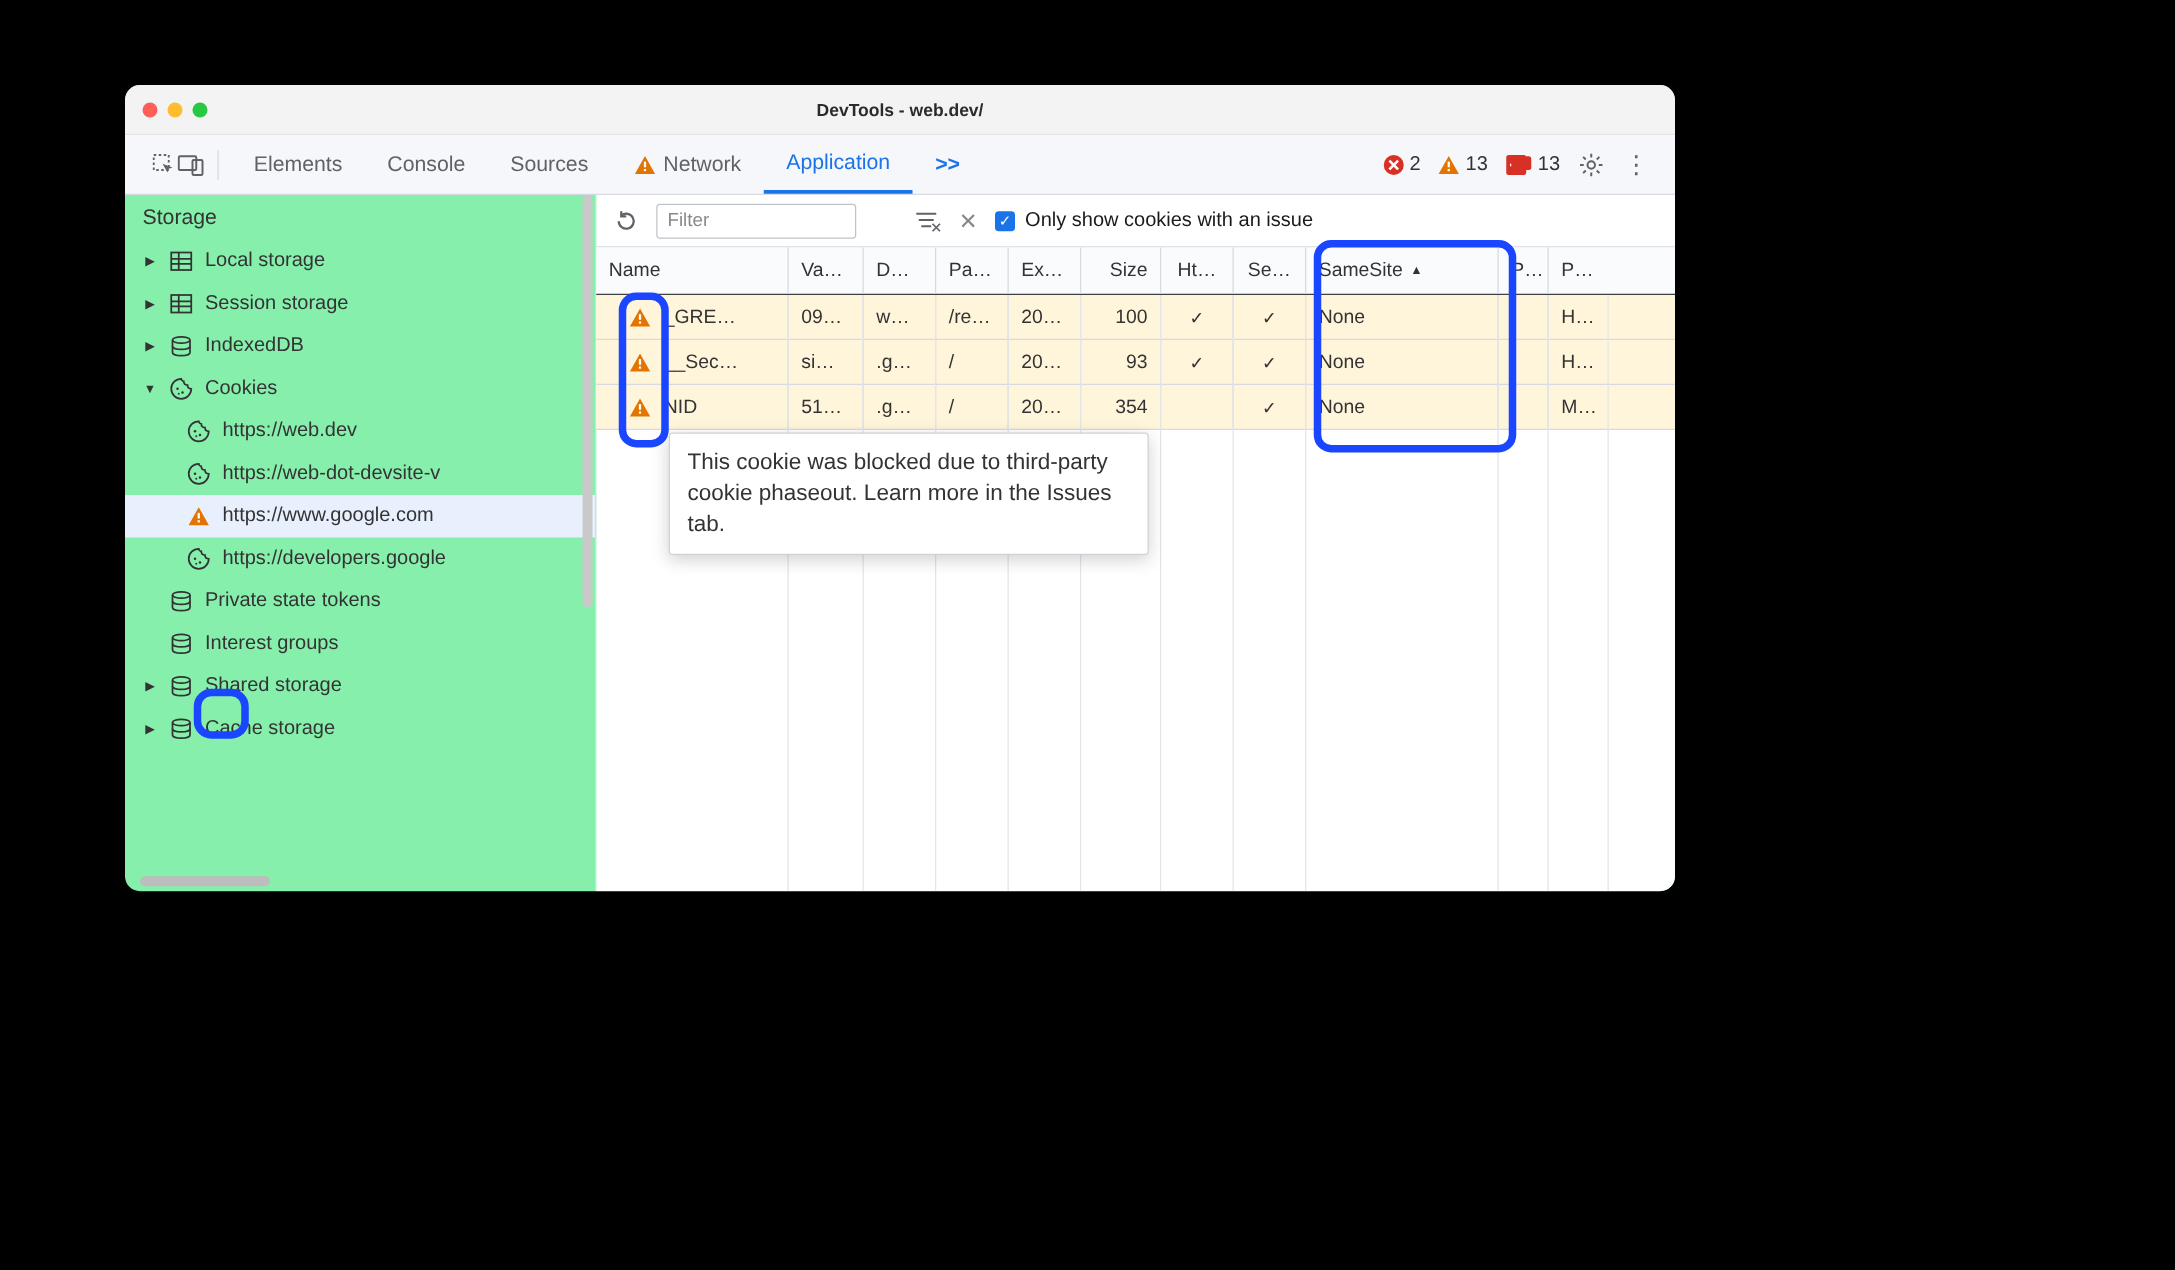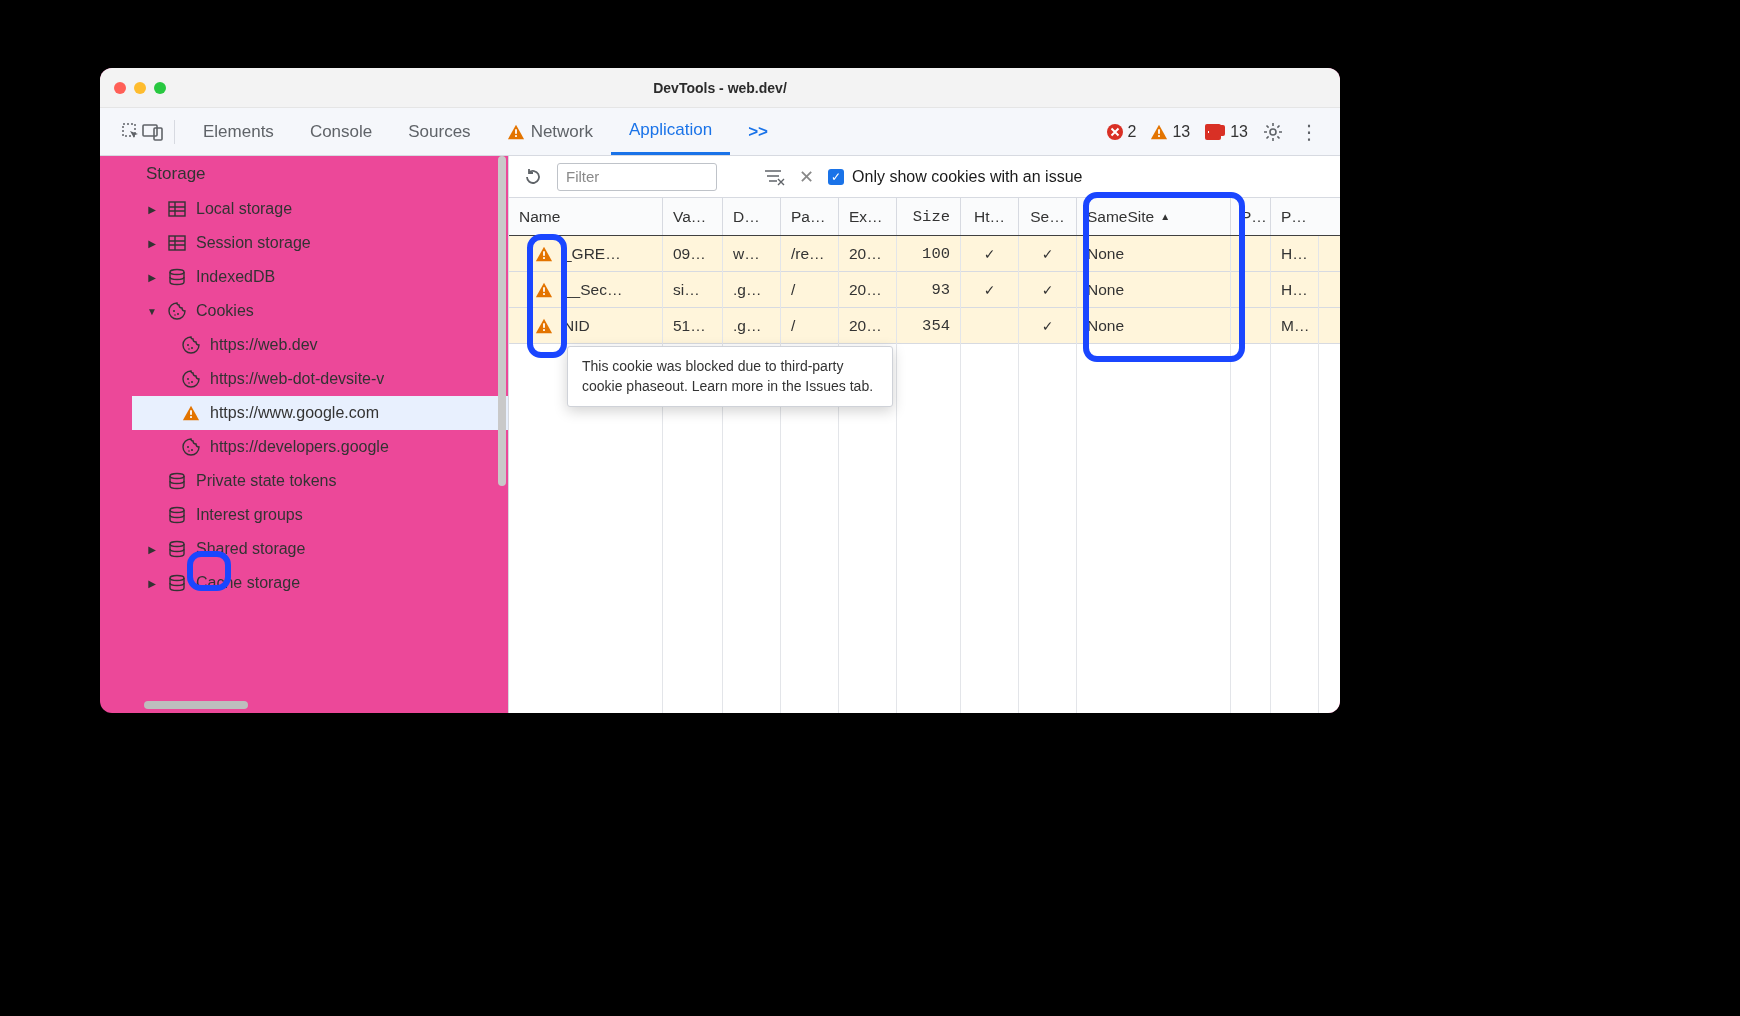--- a/index.html
+++ b/index.html
@@ -9,21 +9,21 @@
     font-size: 13px;
     width: 1740px;
     height: 1016px;
     position: relative;
     color: #333;
   }
   .window {
     position: absolute;
     top: 68px; left: 100px;
     width: 1240px; height: 645px;
-    background: #ec4899;
+    background: #86efac;
     border-radius: 12px;
     overflow: hidden;
     box-shadow: 0 20px 60px rgba(0,0,0,0.55);
     display: flex;
     flex-direction: column;
   }
   
   .titlebar {
     height: 40px;
     background: #f3f3f3;
@@ -61,21 +61,21 @@
   .tabsbar .icon-btn { width:22px; height:22px; display:flex; align-items:center; justify-content:center; color:#5f6368; }
   .tabsbar .divider { width:1px; height:24px; background:#d7dae1; margin:0 10px; }
   .tabitem { padding: 0 18px; height:100%; display:flex; align-items:center; cursor:pointer; gap:6px; }
   .tabitem.active { color:#1a73e8; border-bottom: 3px solid #1a73e8; font-weight:500; }
   .overflow { font-weight:700; color:#1a73e8; }
   .right-status { margin-left:auto; display:flex; align-items:center; gap:14px; font-size:16px; color:#333; }
   .badge { display:flex; align-items:center; gap:4px; }
   .badge-num { font-weight:400; }
   .kebab { font-size:20px; line-height:1; }
   
-  .body { flex:1; display:flex; min-height:0;margin-left:32px; }
+  .body { flex:1; display:flex; min-height:0; }
   .sidebar {
     width: 377px;
     border-right: 1px solid #d7dae1;
     overflow: hidden;
     position: relative;
     font-size: 16px;
     color: #333;
   }
   .sb-heading { padding: 8px 14px; font-weight:500; font-size:17px; color:#333; }
   .sb-tree { padding: 0 0 6px 0; }
@@ -110,39 +110,39 @@
   .th:last-child, .td:last-child { border-right:none; }
   .th { font-weight:400; color:#333; }
   .th.samesite { font-weight:400; }
   .row { display:flex; height:36px; background:#fff5db; border-bottom:1px solid #d7dae1; }
   .row .warn-cell { justify-content:flex-start; gap:6px; }
   .c-name  { width:154px; }
   .c-val   { width:60px; }
   .c-dom   { width:58px; }
   .c-path  { width:58px; }
   .c-exp   { width:58px; }
-  .c-size  { width:64px; text-align:right; justify-content:flex-end;font-family:Liberation Mono, monospace; }
+  .c-size  { width:64px; text-align:right; justify-content:flex-end; }
   .c-http  { width:58px; justify-content:center; }
   .c-sec   { width:58px; justify-content:center; }
   .c-ss    { width:154px; }
   .c-pa    { width:40px; }
   .c-pr    { width:48px; }
   .sort-asc::after { content:"▲"; font-size:10px; margin-left:6px; color:#333; }
   .tick { font-size:14px; color:#333; }
   .gridbg {
     position:absolute; left:0; right:0; top:38px; bottom:0;
     pointer-events:none;
   }
   .gridbg div { position:absolute; top:0; bottom:0; width:1px; background:#e3e5e9; }
   
   .tooltip {
-    position:absolute; left:58px; top:148px; width:326px;
+    position:absolute; left:58px; top:148px; width:384px;
     background:#fff; border:1px solid #cfd2d8; border-radius:3px;
     box-shadow:0 4px 14px rgba(0,0,0,0.18);
-    padding:10px 14px; font-size:14px; line-height:1.4; color:#333;
+    padding:10px 14px; font-size:18px; line-height:1.4; color:#333;
   }
   
   .hl { position:absolute; border:6px solid #1a46ff; border-radius:14px; pointer-events:none; }
 
   
   svg { display:block; }
   .warn-tri { width:18px; height:18px; }
 </style>
 </head>
 <body>

